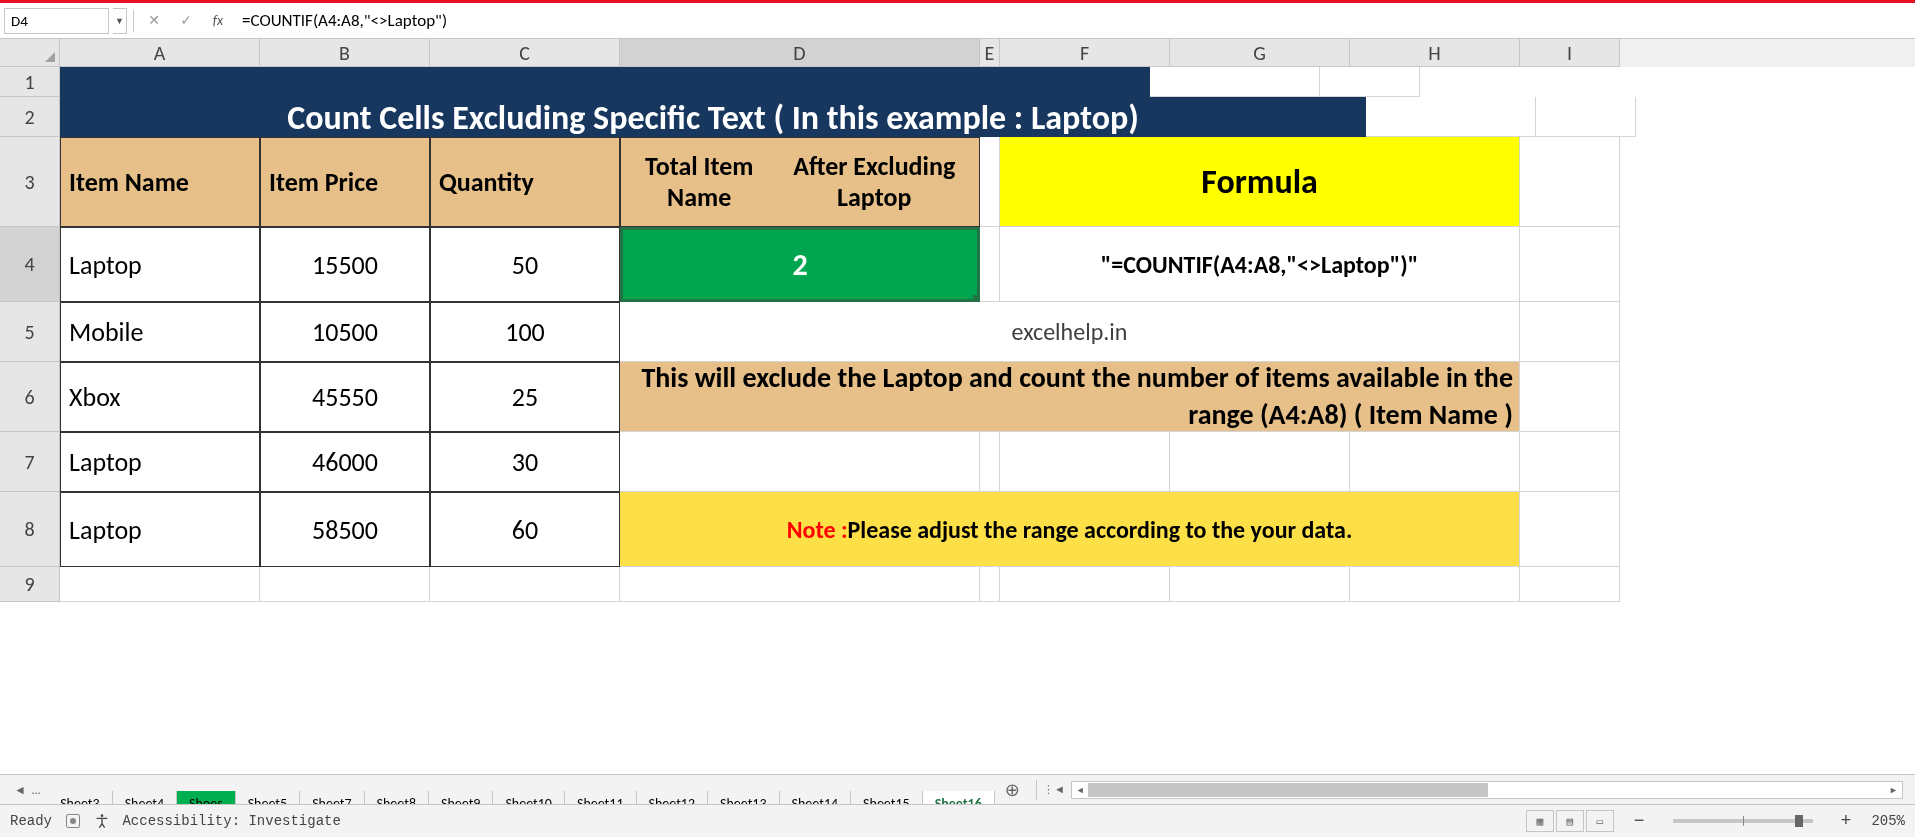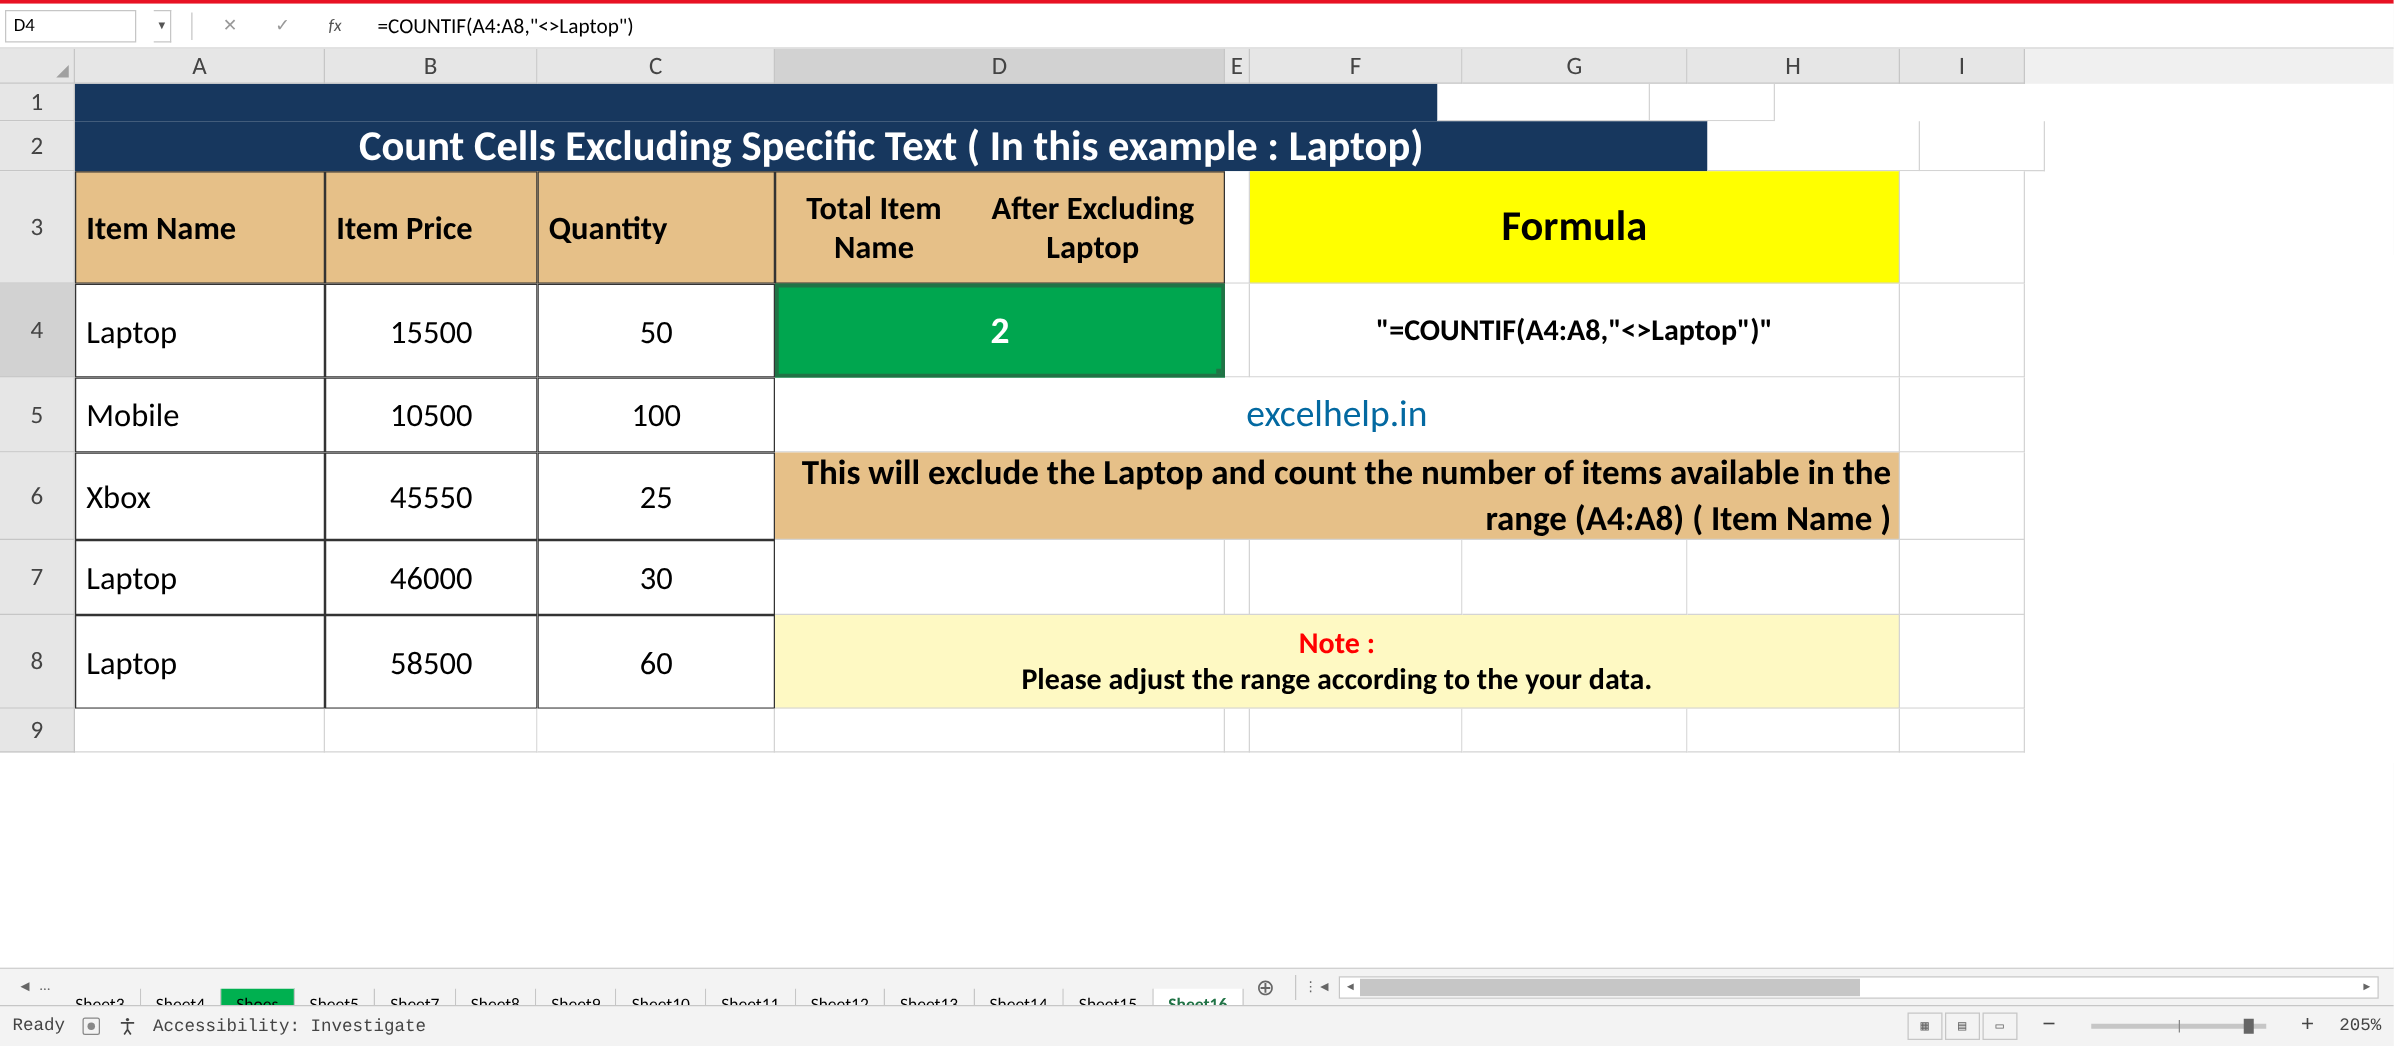--- a/index.html
+++ b/index.html
@@ -2,21 +2,21 @@
 <html><head>
 <meta charset="utf-8">
 <style>
   * { box-sizing: border-box; margin: 0; padding: 0; }
   body { font-family: Calibri, Arial, sans-serif; background: #fff; overflow: hidden; }
   
   .app { width: 1915px; height: 837px; display: flex; flex-direction: column; background:#f3f3f3; }
   .topline { height:3px; background:#e81123; }
   
   
-  .formula-bar { display:flex; align-items:center; height:36px; background:#fff; border-bottom:1px solid #c6c6c6; padding:0 4px; gap:14px; }
+  .formula-bar { display:flex; align-items:center; height:36px; background:#fff; border-bottom:1px solid #c6c6c6; padding:0 4px; gap:4px; }
   .name-box { width:105px; height:26px; border:1px solid #c6c6c6; display:flex; align-items:center; padding:0 6px; font-size:15px; background:#fff; }
   .name-box-drop { width:14px; height:26px; border:1px solid #c6c6c6; border-left:none; display:flex; align-items:center; justify-content:center; font-size:9px; color:#555; }
   .fx-btn { width:28px; height:26px; display:flex; align-items:center; justify-content:center; color:#999; font-size:14px; }
   .fx-btn.fx { font-style:italic; color:#555; }
   .formula-input { flex:1; height:26px; padding:0 6px; font-size:17px; display:flex; align-items:center; border:none; outline:none; }
   .fbar-sep { width:1px; height:22px; background:#c6c6c6; margin:0 2px; }
   
   
   .grid-wrap { flex:1; overflow:hidden; background:#fff; position:relative; display:flex; flex-direction:column; }
   .headers-row { display:flex; height:28px; background:#f0f0f0; }
@@ -42,23 +42,23 @@
   .hdr-yellow { background:#ffff00; font-weight:bold; font-size:34px; justify-content:center; }
   .hdr-d { background:#e6c088; font-weight:bold; font-size:24px; flex-direction:row; justify-content:center; text-align:center; line-height:1.2; padding:4px; white-space:normal; }
   
   .data-cell { border:1px solid #333; font-size:26px; }
   .data-center { justify-content:center; }
   
   .green-cell { background:#00a64f; color:#fff; font-weight:bold; font-size:30px; justify-content:center; border:3px solid #217346; position:relative; }
   .green-cell::after { content:''; position:absolute; right:-4px; bottom:-4px; width:8px; height:8px; background:#217346; }
   
   .formula-text { justify-content:center; font-weight:bold; font-size:24px; }
-  .watermark { color:#0369a1; font-size:30px; justify-content:center; }
+  .watermark { color:#404040; font-size:24px; justify-content:center; }
   .explain { background:#e6c088; font-weight:bold; font-size:28px; justify-content:center; text-align:right; white-space:normal; line-height:1.3; padding:6px; }
-  .note-cell { background:#fef9c3; font-size:24px; font-weight:bold; justify-content:center;flex-direction:column; }
+  .note-cell { background:#fde047; font-size:24px; font-weight:bold; justify-content:center; }
   .note-red { color:#ff0000; }
   
   
   .tabs-bar { height:30px; background:#f3f3f3; display:flex; align-items:center; padding:0 6px; border-top:1px solid #c6c6c6; gap:0; }
   .tabs-nav { display:flex; gap:6px; padding:0 8px; color:#666; }
   .tabs-nav span { cursor:pointer; font-size:12px; }
   .tab { padding:4px 12px; font-size:14px; border-right:1px solid #c6c6c6; background:#f3f3f3; cursor:pointer; }
   .tab.green { background:#00b050; color:#000; }
   .tab.active { background:#fff; border-bottom:2px solid #217346; color:#217346; font-weight:bold; }
   .tab-add { padding:4px 10px; color:#666; font-size:18px; cursor:pointer; }

